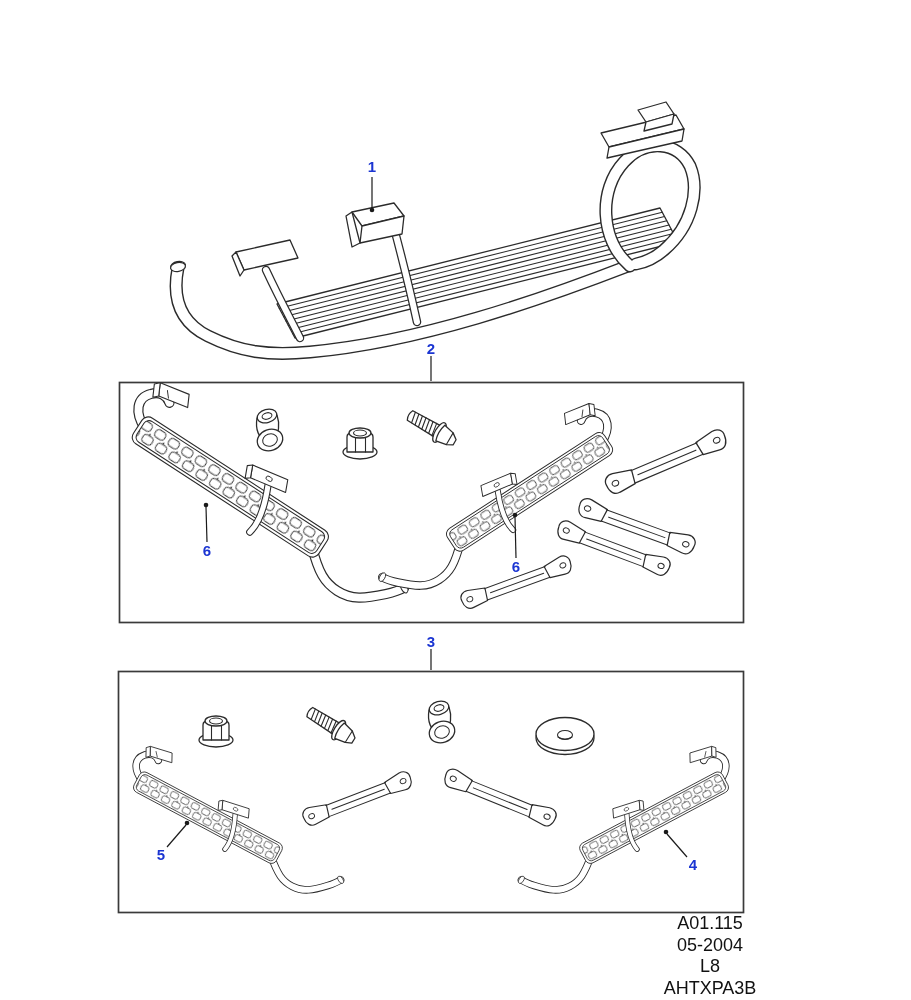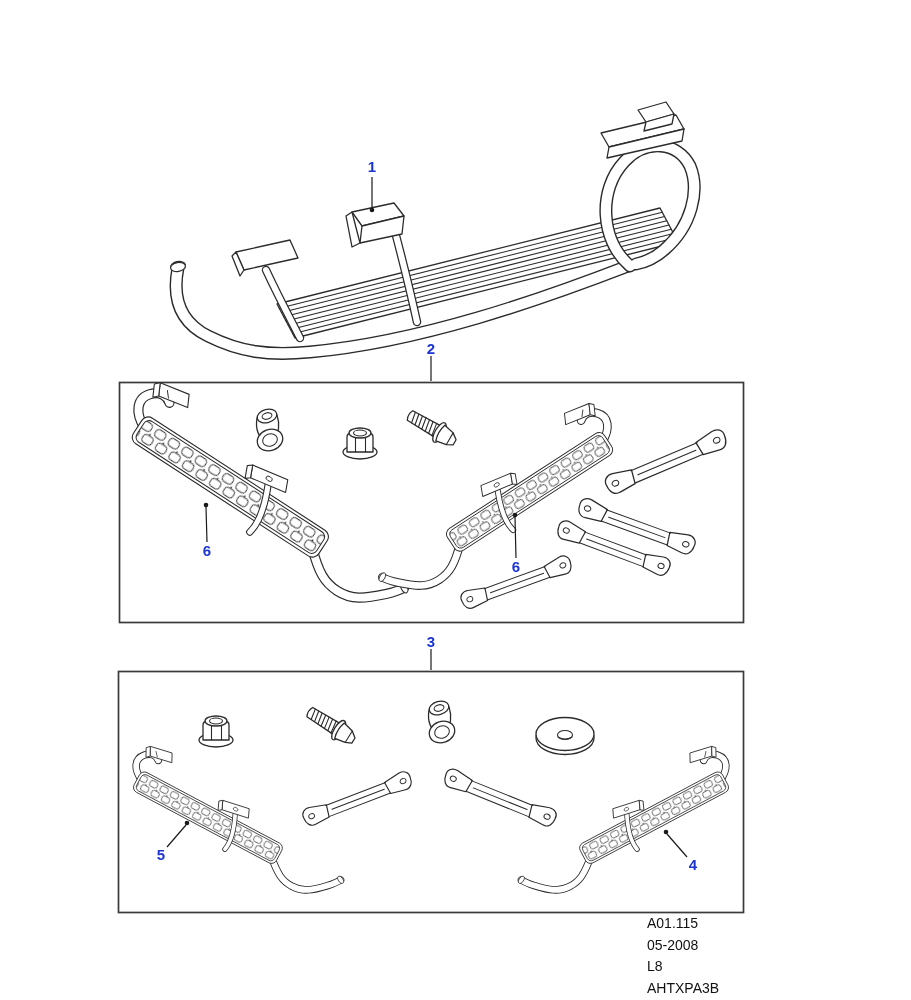--- a/index.html
+++ b/index.html
@@ -1,22 +1,22 @@
 <!DOCTYPE html>
 <html><head>
 <meta charset="utf-8">
 <style>
   html,body{margin:0;padding:0;background:#ffffff;}
   #stage{position:relative;width:911px;height:1000px;background:#ffffff;overflow:hidden;
          font-family:"Liberation Sans",sans-serif;}
   #art{position:absolute;left:0;top:0;}
   .callout{position:absolute;transform:translate(-50%,-50%);
            font-weight:bold;font-size:15px;color:#1b35d2;letter-spacing:0;}
-  .footer{position:absolute;left:647px;top:913px;width:126px;text-align:left;
-          font-size:14px;line-height:21.5px;color:#111111;}
+  .footer{position:absolute;left:647px;top:913px;width:126px;text-align:center;
+          font-size:18px;line-height:21.5px;color:#111111;}
   
   .w   {fill:#ffffff;stroke:#2b2b2b;stroke-width:1.3;stroke-linejoin:round;}
   .ln  {fill:none;stroke:#2b2b2b;stroke-width:1.1;stroke-linecap:round;}
   .hole{fill:#ffffff;stroke:#2b2b2b;stroke-width:1.05;}
   .to  {fill:none;stroke:#2b2b2b;stroke-width:12;stroke-linecap:round;}
   .ti  {fill:none;stroke:#ffffff;stroke-width:9.2;stroke-linecap:round;}
   .to2 {fill:none;stroke:#2b2b2b;stroke-width:8.5;stroke-linecap:round;}
   .ti2 {fill:none;stroke:#ffffff;stroke-width:6;stroke-linecap:round;}
   .tO  {fill:none;stroke:#2b2b2b;stroke-width:13;stroke-linecap:round;}
   .tI  {fill:none;stroke:#ffffff;stroke-width:10.2;stroke-linecap:round;}
@@ -184,18 +184,18 @@
 <div class="callout" style="left:372px;top:166px">1</div>
 <div class="callout" style="left:431px;top:348px">2</div>
 <div class="callout" style="left:431px;top:641px">3</div>
 <div class="callout" style="left:207px;top:550px">6</div>
 <div class="callout" style="left:516px;top:566px">6</div>
 <div class="callout" style="left:161px;top:854px">5</div>
 <div class="callout" style="left:693px;top:864px">4</div>
 
 <div class="footer">
   <div>A01.115</div>
-  <div>05-2008</div>
+  <div>05-2004</div>
   <div>L8</div>
   <div>AHTXPA3B</div>
 </div>
 
 </div>
 
 </body></html>

